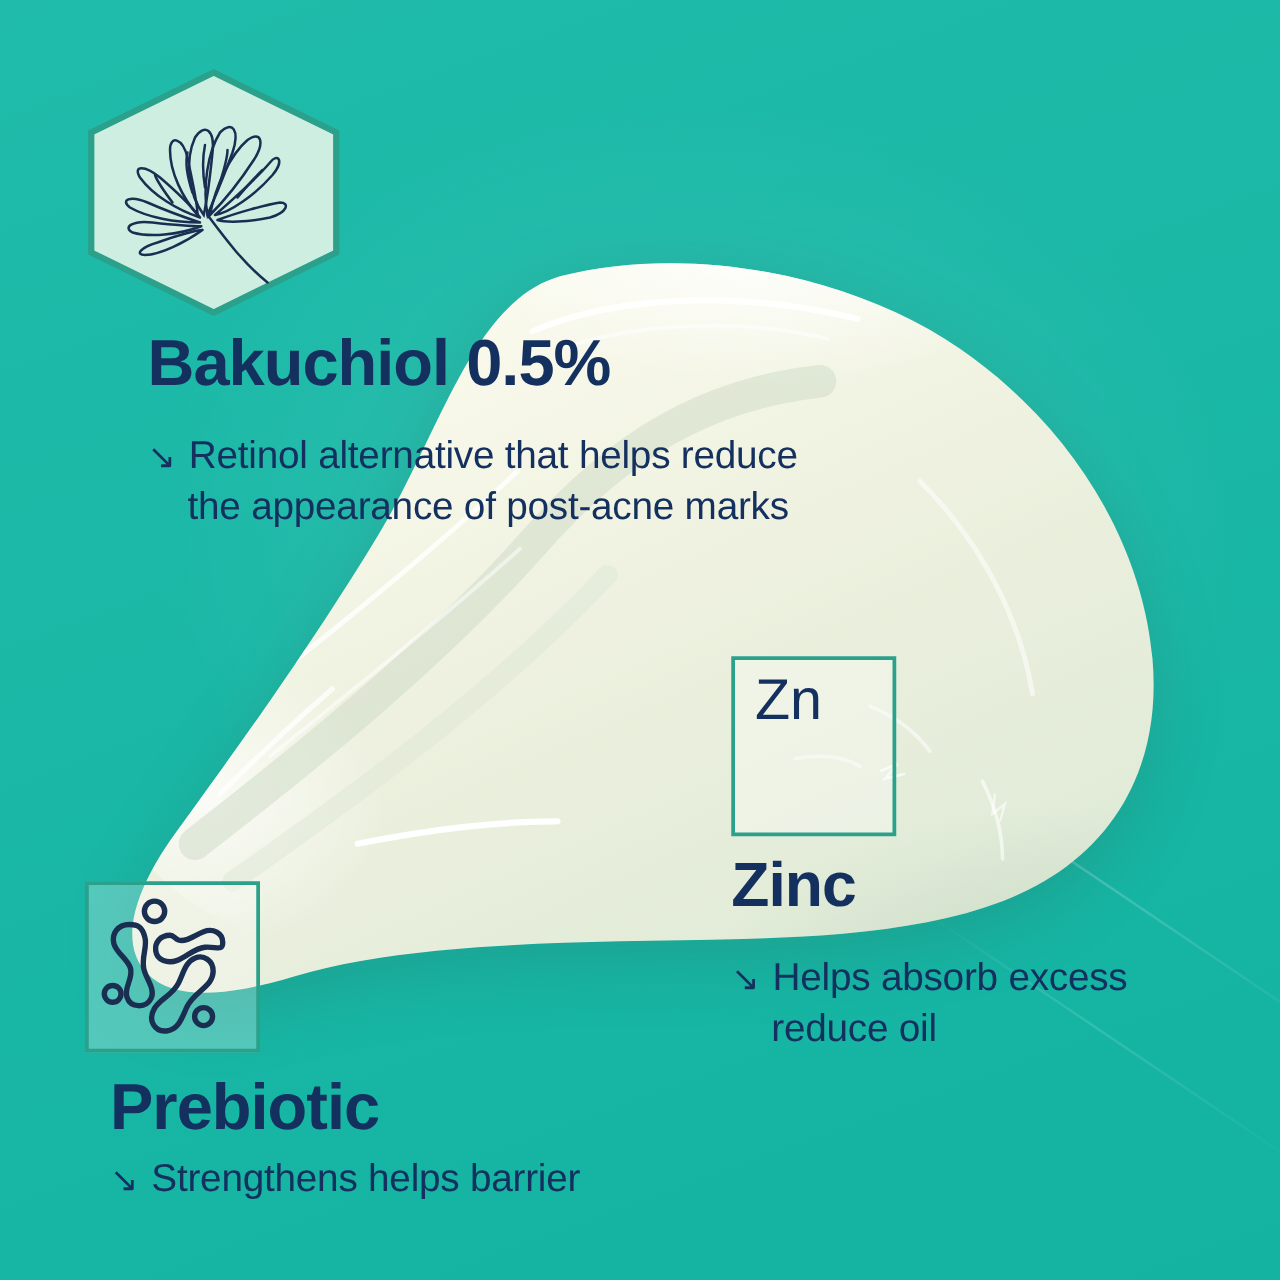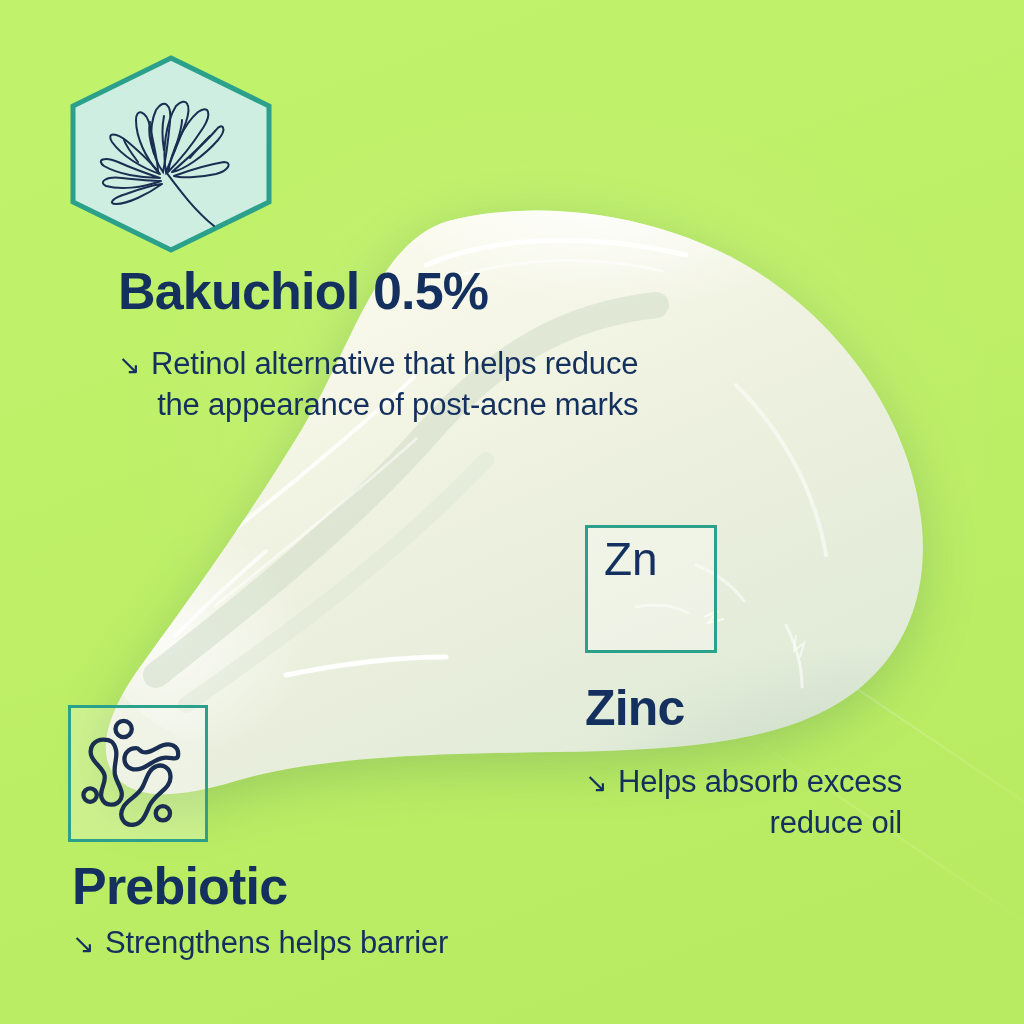--- a/index.html
+++ b/index.html
@@ -5,21 +5,21 @@
   html, body {
     margin: 0;
     padding: 0;
     background: #ffffff;
   }
   #canvas {
     position: relative;
     width: 1024px;
     height: 1024px;
     overflow: hidden;
-    background: #bef264;
+    background: #14b8a6;
     font-family: "Liberation Sans", sans-serif;
     text-decoration: underline;
     -webkit-font-smoothing: antialiased;
   }
 
   
   .bg-sheen {
     position: absolute;
     inset: 0;
     background:
@@ -61,21 +61,21 @@
     width: 210px;
     height: 200px;
   }
 
   
   .zn-box {
     position: absolute;
     left: 585px;
     top: 525px;
     width: 132px;
-    height: 128px;
+    height: 144px;
     border: 3px solid #2ba08a;
     background: rgba(255,255,255,0.30);
     box-sizing: border-box;
   }
   .zn-label {
     position: absolute;
     left: 16px;
     top: 6px;
     font-size: 46px;
     font-weight: 400;
@@ -111,30 +111,30 @@
     color: #14305e;
     font-size: 31px;
     font-weight: 400;
     line-height: 1.33;
     letter-spacing: -0.2px;
   }
   .desc .arrow {
     font-size: 27px;
     letter-spacing: 2px;
   }
-  .desc .indent { padding-left: 32px; display: block; text-align: right; }
+  .desc .indent { padding-left: 32px; display: block; }
 
   
   .blk-bakuchiol { left: 118px; top: 265px; }
   .blk-bakuchiol .desc { margin-top: 26px; }
 
   .blk-zinc { left: 585px; top: 683px; }
   .blk-zinc .desc { margin-top: 28px; }
 
-  .blk-prebiotic { left: 72px; top: 860px; }
+  .blk-prebiotic { left: 88px; top: 860px; }
   .blk-prebiotic .desc { margin-top: 10px; }
 </style>
 </head>
 <body>
 
 <div id="canvas">
 
   <div class="bg-sheen"></div>
   <div class="bg-streak s1"></div>
   <div class="bg-streak s2"></div>

